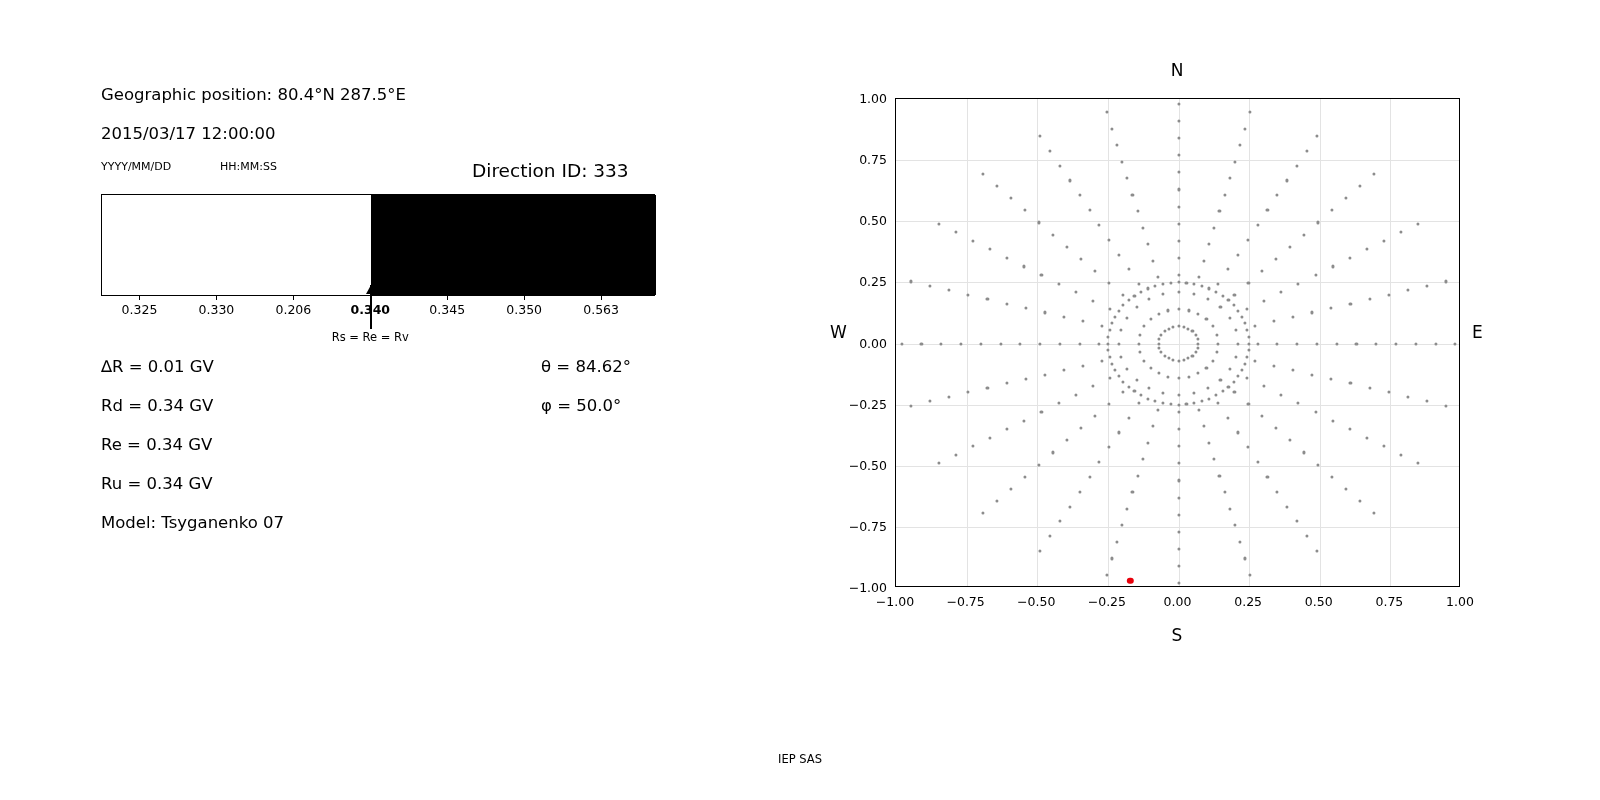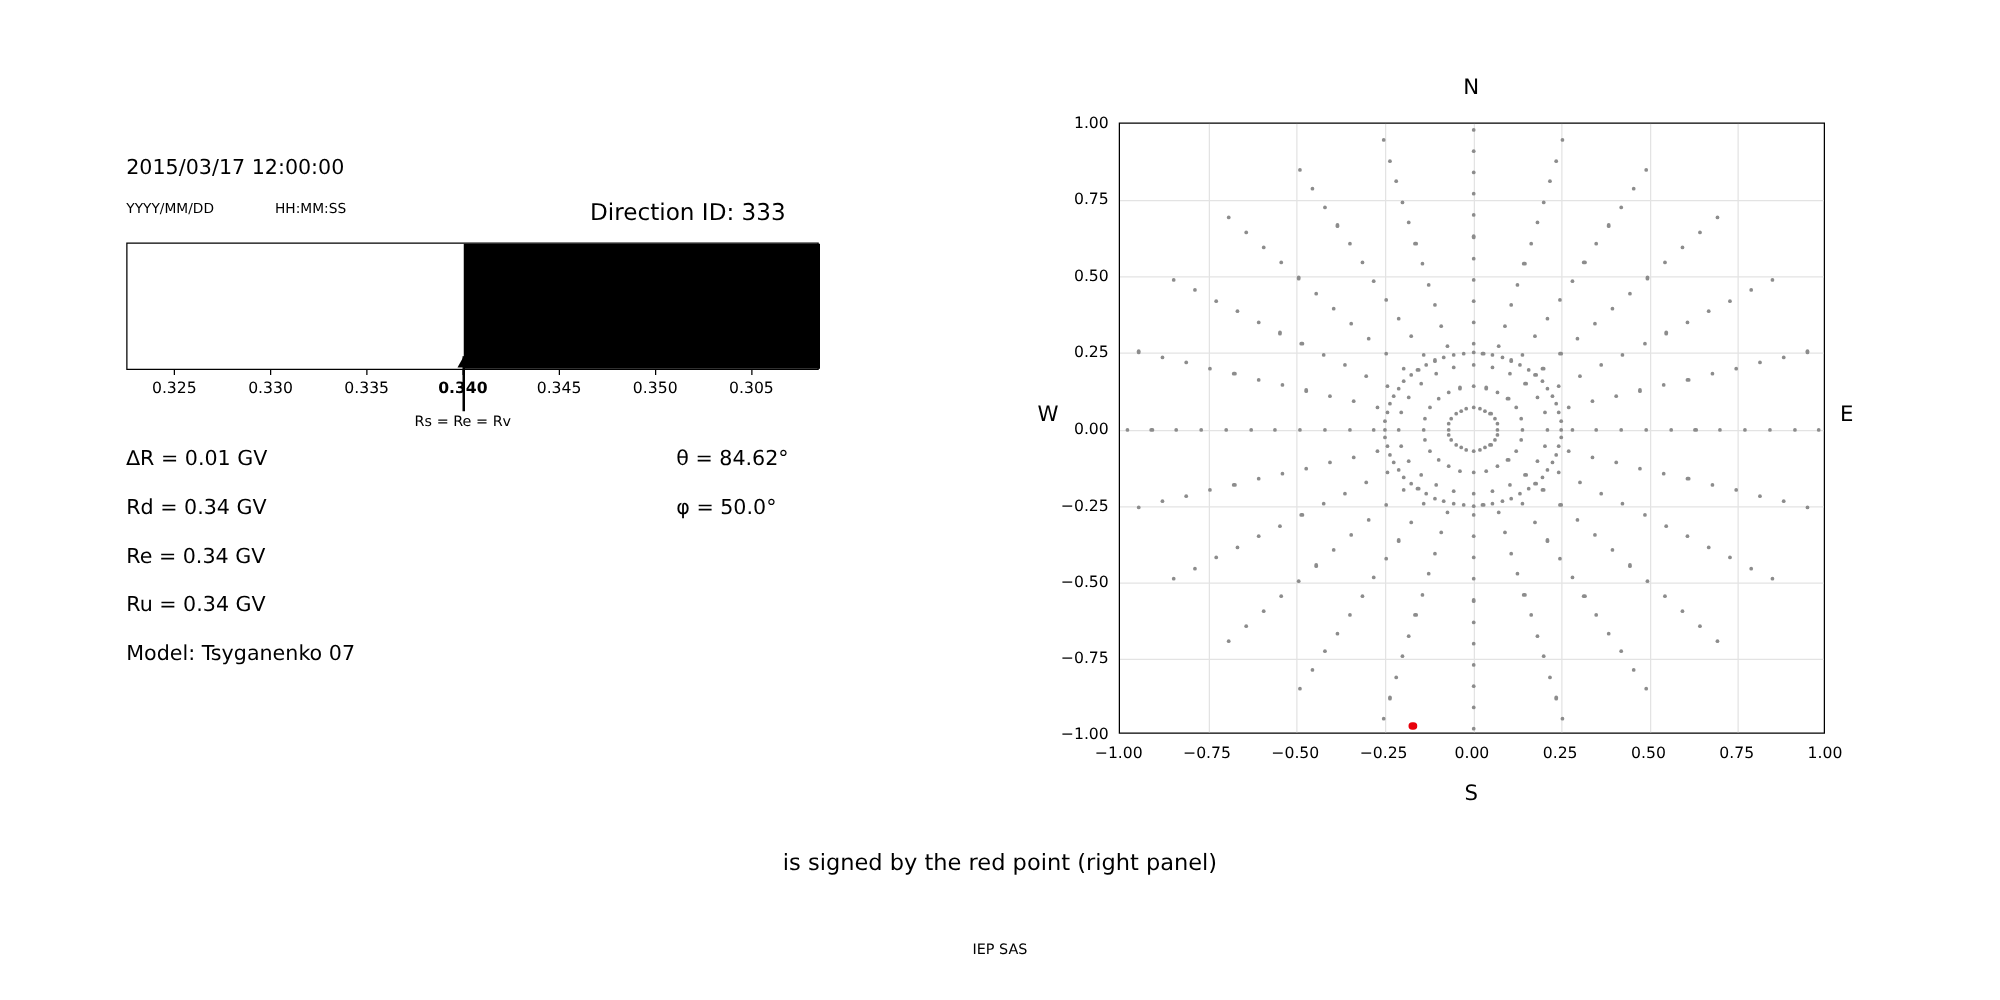--- a/index.html
+++ b/index.html
@@ -194,20 +194,21 @@
     text-align: center;
     font-size: 11.5px;
     color: #000;
   }
 </style>
 </head>
 <body>
 
 <div id="left-panel">
 
+  <div class="info-line" id="geo-position">Geographic position: 80.4°N 287.5°E</div>
 
   <div class="info-line" id="datetime">2015/03/17 12:00:00</div>
 
   <div class="info-line" id="fmt-date">YYYY/MM/DD</div>
 
   <div class="info-line" id="fmt-time">HH:MM:SS</div>
 
   <div class="info-line" id="direction-id">Direction ID: 333</div>
 
   <div id="penumbra-plot">
@@ -218,25 +219,25 @@
       <i style="left: 115.417px;"></i>
       <i style="left: 192.361px;"></i>
       <i style="left: 269.306px;"></i>
       <i style="left: 346.25px;"></i>
       <i style="left: 423.194px;"></i>
       <i style="left: 500.139px;"></i>
     </div>
   <div id="pen-tick-container">
       <div class="pen-tick-label" style="left: 139.472px;">0.325</div>
       <div class="pen-tick-label" style="left: 216.417px;">0.330</div>
-      <div class="pen-tick-label" style="left: 293.361px;">0.335</div>
+      <div class="pen-tick-label" style="left: 293.361px;">0.206</div>
       <div class="pen-tick-label" style="left: 370.306px; font-weight: bold;">0.340</div>
       <div class="pen-tick-label" style="left: 447.25px;">0.345</div>
       <div class="pen-tick-label" style="left: 524.194px;">0.350</div>
-      <div class="pen-tick-label" style="left: 601.139px;">0.305</div>
+      <div class="pen-tick-label" style="left: 601.139px;">0.563</div>
     </div>
   <div id="rs-arrow" style="left: 370.306px;"></div>
   <div id="rs-label" style="left: 370.306px;">Rs = Re = Rv</div>
 
   <div id="params-left">
       <div class="param param-left" style="top: 357px;">∆R = 0.01 GV</div>
       <div class="param param-left" style="top: 396px;">Rd = 0.34 GV</div>
       <div class="param param-left" style="top: 435px;">Re = 0.34 GV</div>
       <div class="param param-left" style="top: 474px;">Ru = 0.34 GV</div>
       <div class="param param-left" style="top: 513px;">Model: Tsyganenko 07</div>
@@ -678,15 +679,14 @@
       <div class="ax-tick-y" style="left: 23px; width: 44px; top: 38px;">1.00</div>
     </div>
 
   <div class="cardinal" id="card-n">N</div>
   <div class="cardinal" id="card-s">S</div>
   <div class="cardinal" id="card-w">W</div>
   <div class="cardinal" id="card-e">E</div>
 </div>
 
 <div id="caption">
-  <div>is signed by the red point (right panel)</div>
 </div>
 <div id="footer">IEP SAS</div>
 
 </body></html>

